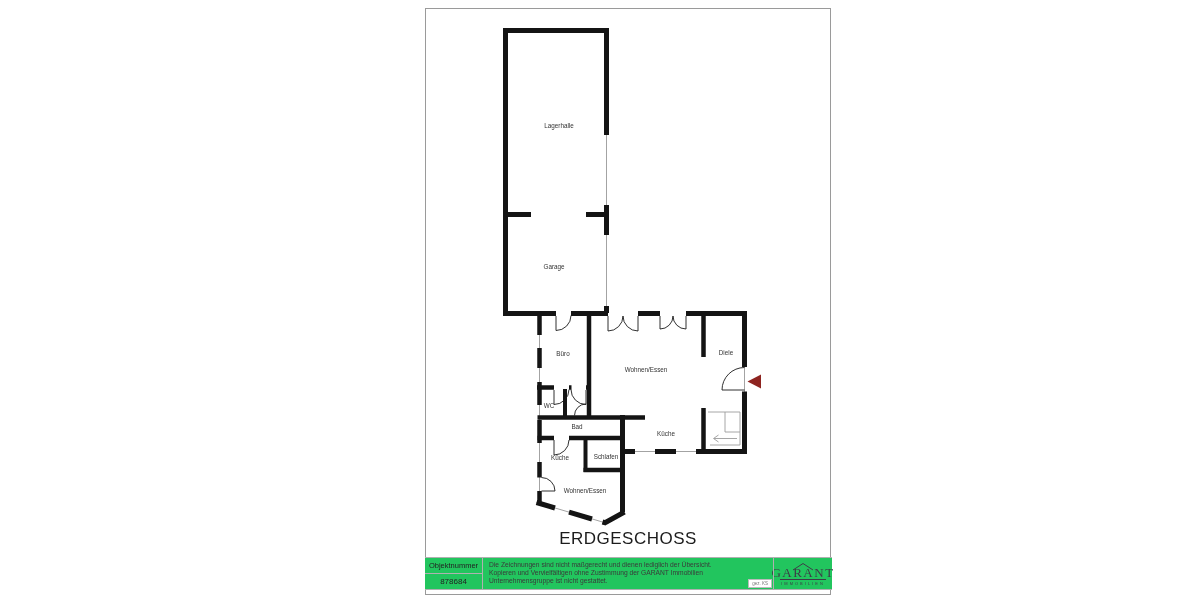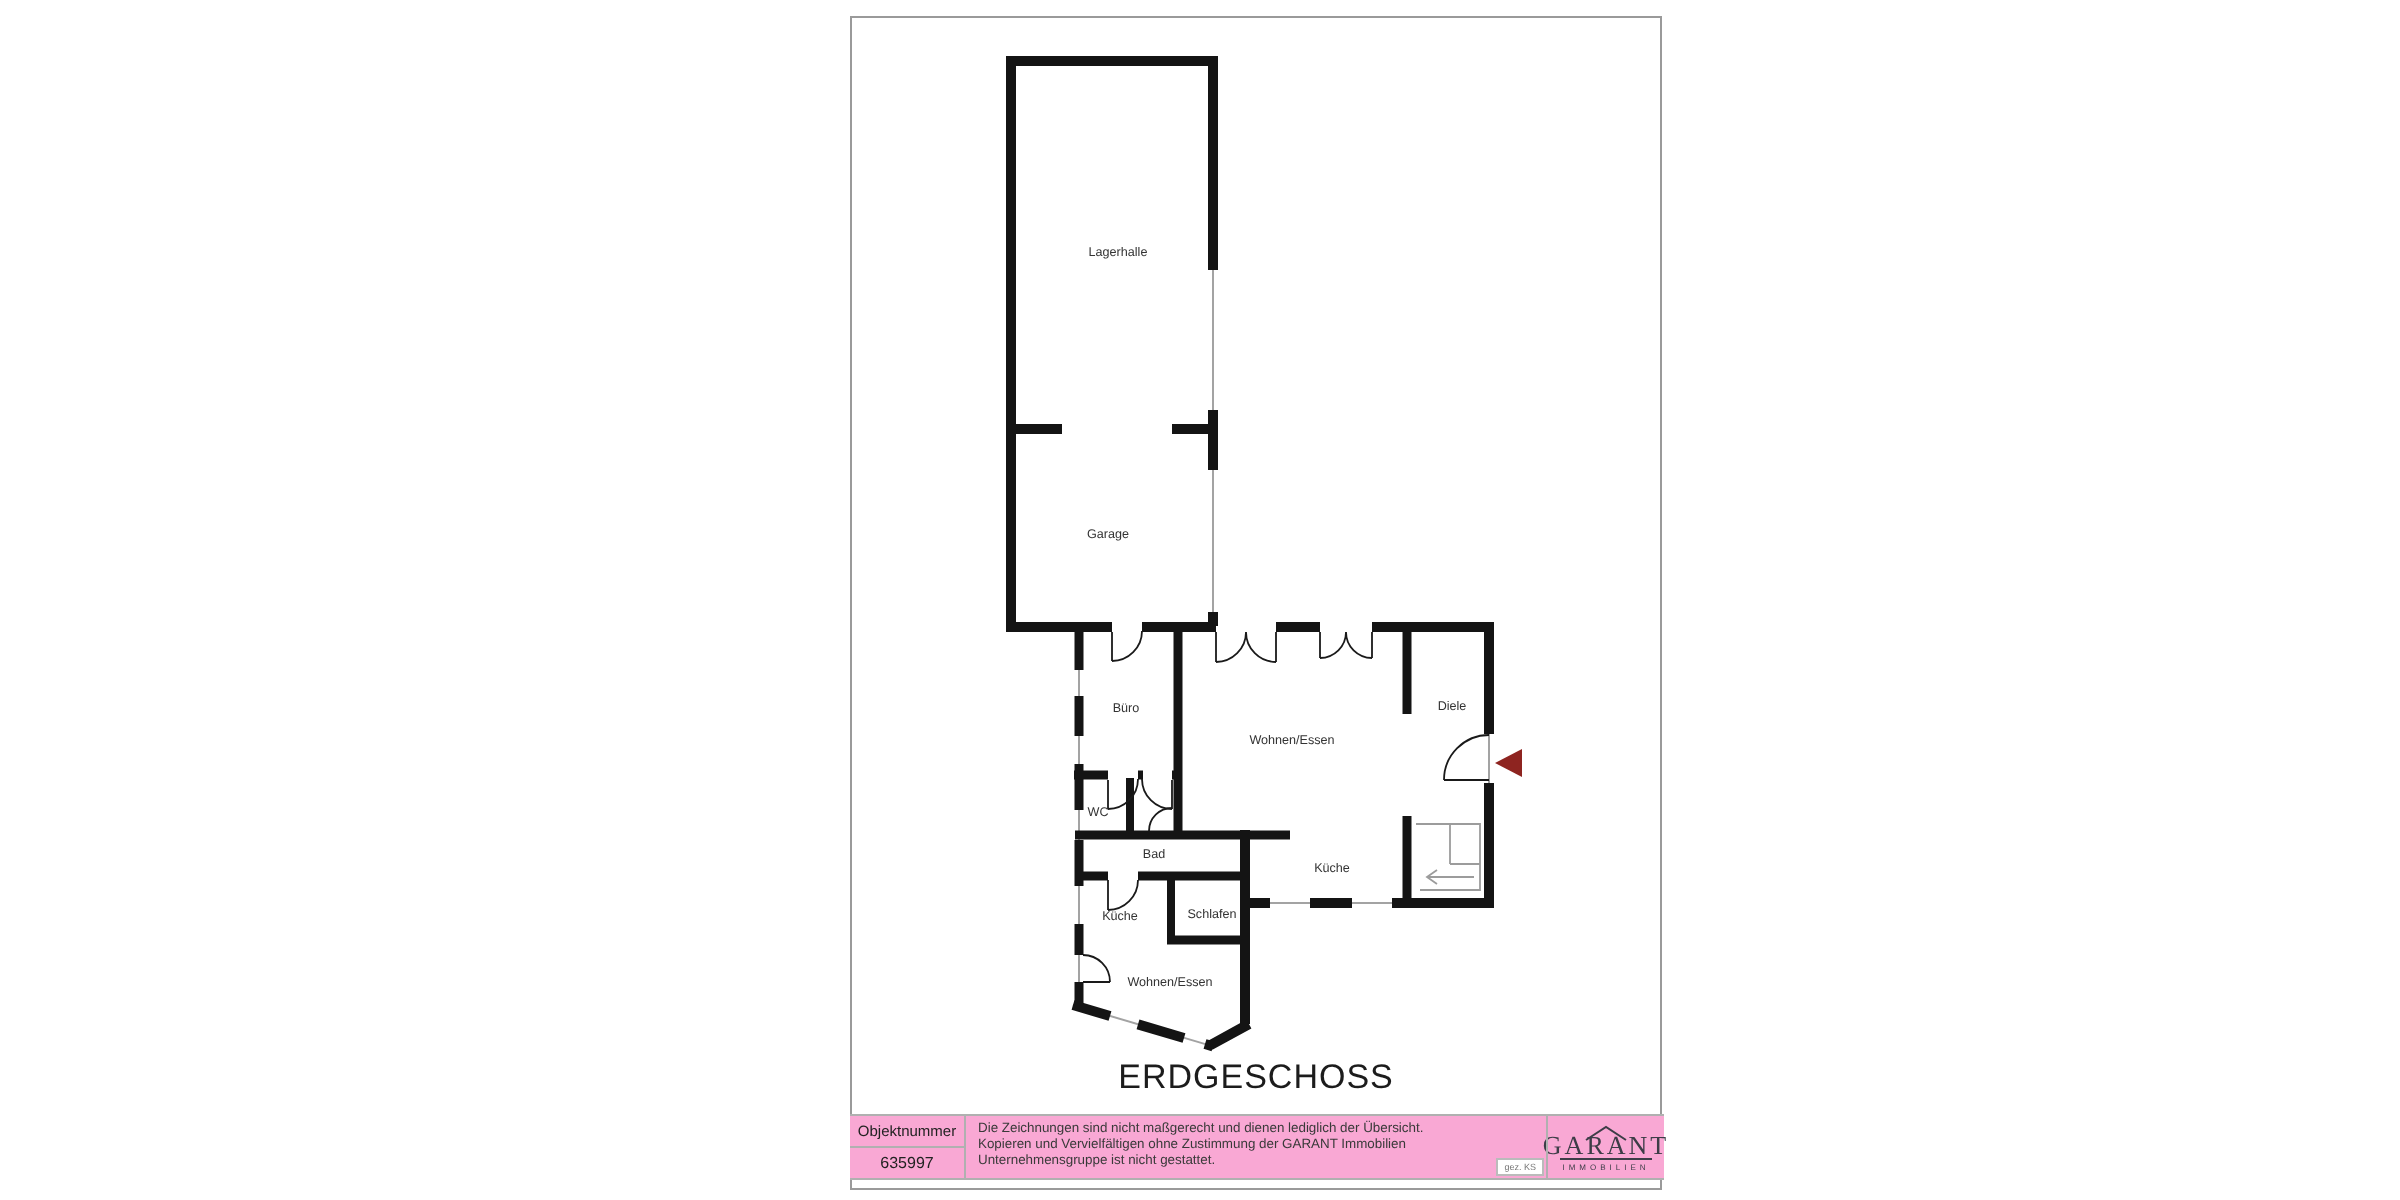--- a/index.html
+++ b/index.html
@@ -6,21 +6,21 @@
   #canvas{position:relative;width:1200px;height:600px;background:#fff;overflow:hidden;
           font-family:"Liberation Sans",sans-serif;margin-left:28px;}
   .page-border{position:absolute;left:397px;top:8px;width:406px;height:587px;
                border:1px solid #9a9a9a;box-sizing:border-box;background:#fff;}
   svg.plan{position:absolute;left:0;top:0;}
   .plan-title{position:absolute;left:397px;top:529px;width:406px;text-align:center;
               font-size:17px;letter-spacing:0.5px;color:#1c1c1c;}
   .title-block{position:absolute;left:397px;top:557px;width:407px;height:33px;
                display:flex;box-sizing:border-box;
                border-top:1px solid #b0b0b0;border-bottom:1px solid #b0b0b0;
-               background:#f9a8d4;}
+               background:#22c55e;}
   .tb-cell{box-sizing:border-box;}
   .tb-objnr{width:58px;border-right:1px solid #b0b0b0;display:flex;flex-direction:column;}
   .tb-objnr .row{flex:1;display:flex;align-items:center;justify-content:center;color:#222;}
   .tb-objnr .row.label{font-size:7.5px;border-bottom:1px solid #b0b0b0;}
   .tb-objnr .row.value{font-size:8px;}
   .tb-disclaimer{flex:1;position:relative;padding:3px 6px 2px 6px;font-size:6.7px;
                  line-height:8.2px;color:#3a3a3a;border-right:1px solid #b0b0b0;}
   .tb-drawnby{position:absolute;right:1px;bottom:1px;border:1px solid #bbb;
               font-size:4.5px;color:#777;padding:0 3px;line-height:7px;background:#fff;}
   .tb-logo{width:58px;display:flex;flex-direction:column;align-items:center;
@@ -113,21 +113,21 @@
       <text x="638" y="436">Küche</text>
       <text x="557" y="493">Wohnen/Essen</text>
     </g>
   </svg>
 
   <div class="plan-title">ERDGESCHOSS</div>
 
   <div class="title-block">
     <div class="tb-cell tb-objnr">
       <div class="row label">Objektnummer</div>
-      <div class="row value">635997</div>
+      <div class="row value">878684</div>
     </div>
     <div class="tb-cell tb-disclaimer">
       <div>Die Zeichnungen sind nicht maßgerecht und dienen lediglich der Übersicht.</div>
       <div>Kopieren und Vervielfältigen ohne Zustimmung der GARANT Immobilien</div>
       <div>Unternehmensgruppe ist nicht gestattet.</div>
       <div class="tb-drawnby">gez. KS</div>
     </div>
     <div class="tb-cell tb-logo">
       <svg class="logo-roof" width="40" height="9">
         <path d="M 10 8 L 20 1.5 L 30 8" fill="none" stroke="#3d3d47" stroke-width="1"></path>

